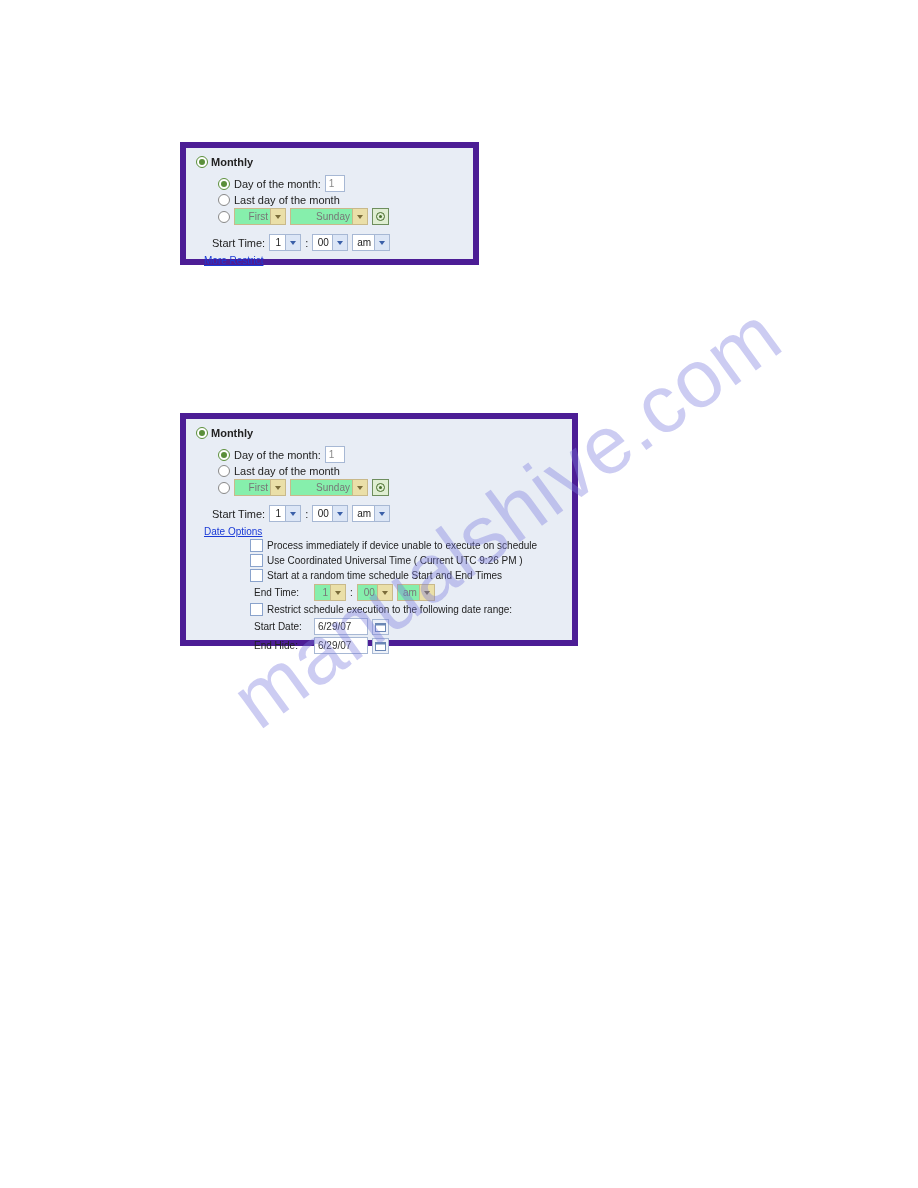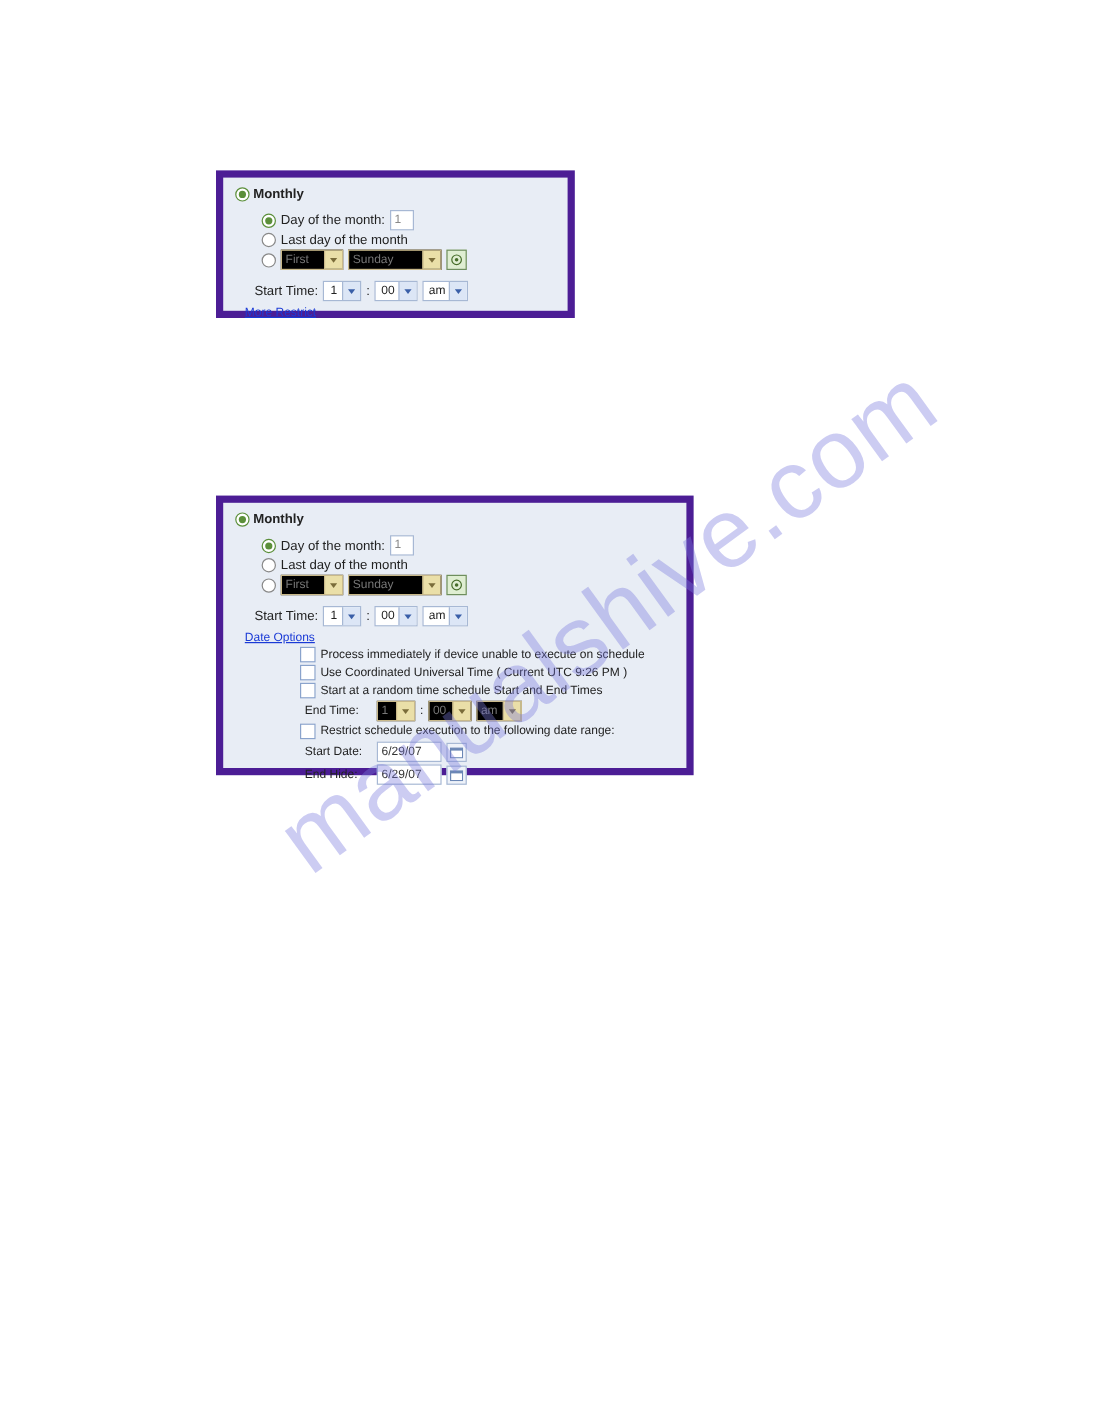--- a/index.html
+++ b/index.html
@@ -90,22 +90,23 @@
     align-items: center;
     border: 1px solid #a7b8d4;
     background: #fff;
     font-size: 10px;
     padding: 0 0 0 3px;
     height: 15px;
     line-height: 15px;
   }
   .selectbox.disabled {
     border: 1px solid #c9b98a;
-    background: #000000;
+    background: #86efac;
     color: #777;
+    text-align: right;
   }
   .sel-val { margin-right: 2px; }
   .arrow {
     display: inline-flex;
     align-items: center;
     justify-content: center;
     width: 14px; height: 15px;
     background: #dce6f6;
     border-left: 1px solid #a7b8d4;
   }

